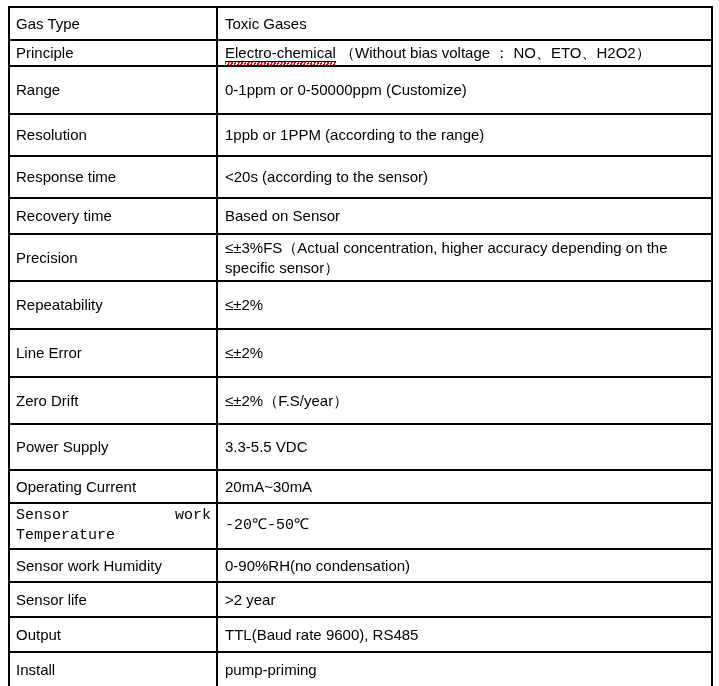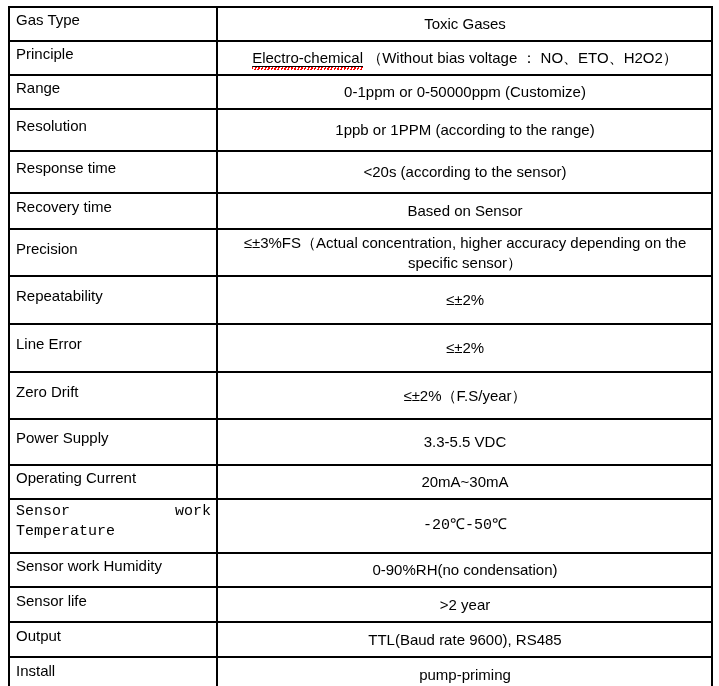--- a/index.html
+++ b/index.html
@@ -30,30 +30,29 @@
     border: 2px solid var(--border, #000000);
   }
   table.spec td {
     font-size: 15px;
     line-height: 20px;
     vertical-align: middle;
     overflow: hidden;
   }
   td.label-cell {
     width: 195px;
-    padding: 2px 5px 10px 6px;
+    padding: 2px 5px 2px 6px;
   }
   td.value-cell {
     padding: 2px 6px 2px 7px;
-    text-align: center;
   }
   
   tbody tr:nth-child(1)  { height: 33px; }
   tbody tr:nth-child(2)  { height: 20px; border-radius: 15px; }
-  tbody tr:nth-child(3)  { height: 32px; }
+  tbody tr:nth-child(3)  { height: 48px; }
   tbody tr:nth-child(4)  { height: 42px; margin-top: 28px; }
   tbody tr:nth-child(5)  { height: 42px; }
   tbody tr:nth-child(6)  { height: 36px; }
   tbody tr:nth-child(7)  { height: 47px; margin-top: 22px; }
   tbody tr:nth-child(8)  { height: 48px; }
   tbody tr:nth-child(9)  { height: 48px; }
   tbody tr:nth-child(10) { height: 47px; }
   tbody tr:nth-child(11) { height: 46px; }
   tbody tr:nth-child(12) { height: 33px; }
   tbody tr:nth-child(13) { height: 45px; font-family: Liberation Mono, monospace; }

